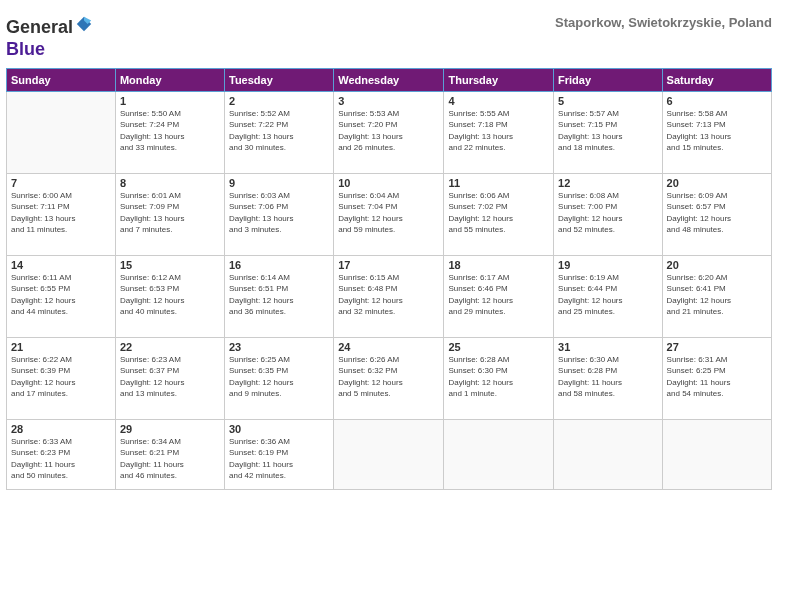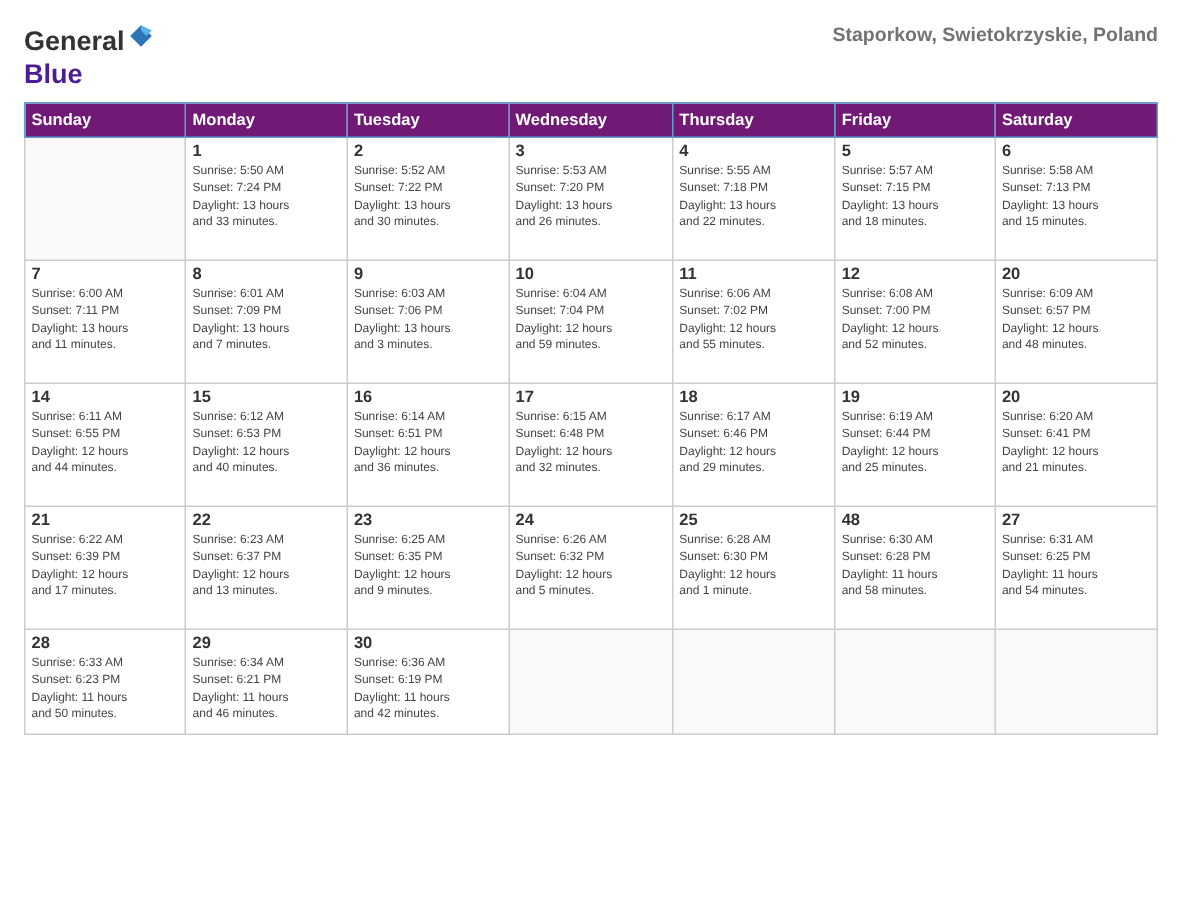--- a/index.html
+++ b/index.html
@@ -6,21 +6,21 @@
     body {
       width: 792px;
       height: 612px;
       font-family: Arial, sans-serif;
       background: #fff;
       overflow: hidden;
     }
     .page {
       width: 792px;
       height: 612px;
-      padding: 15px 20px 10px 16px;
+      padding: 15px 20px 10px 6px;
     }
     .header {
       display: flex;
       justify-content: space-between;
       align-items: flex-start;
       margin-bottom: 8px;
     }
     .logo {
       display: flex;
       align-items: center;
@@ -230,21 +230,21 @@
           </td>
           <td>
             <span class="day-number">24</span>
             <div class="day-info">Sunrise: 6:26 AM<br>Sunset: 6:32 PM<br>Daylight: 12 hours<br>and 5 minutes.</div>
           </td>
           <td>
             <span class="day-number">25</span>
             <div class="day-info">Sunrise: 6:28 AM<br>Sunset: 6:30 PM<br>Daylight: 12 hours<br>and 1 minute.</div>
           </td>
           <td>
-            <span class="day-number">48</span>
+            <span class="day-number">31</span>
             <div class="day-info">Sunrise: 6:30 AM<br>Sunset: 6:28 PM<br>Daylight: 11 hours<br>and 58 minutes.</div>
           </td>
           <td>
             <span class="day-number">27</span>
             <div class="day-info">Sunrise: 6:31 AM<br>Sunset: 6:25 PM<br>Daylight: 11 hours<br>and 54 minutes.</div>
           </td>
         </tr>
         <tr class="last-row">
           <td>
             <span class="day-number">28</span>

